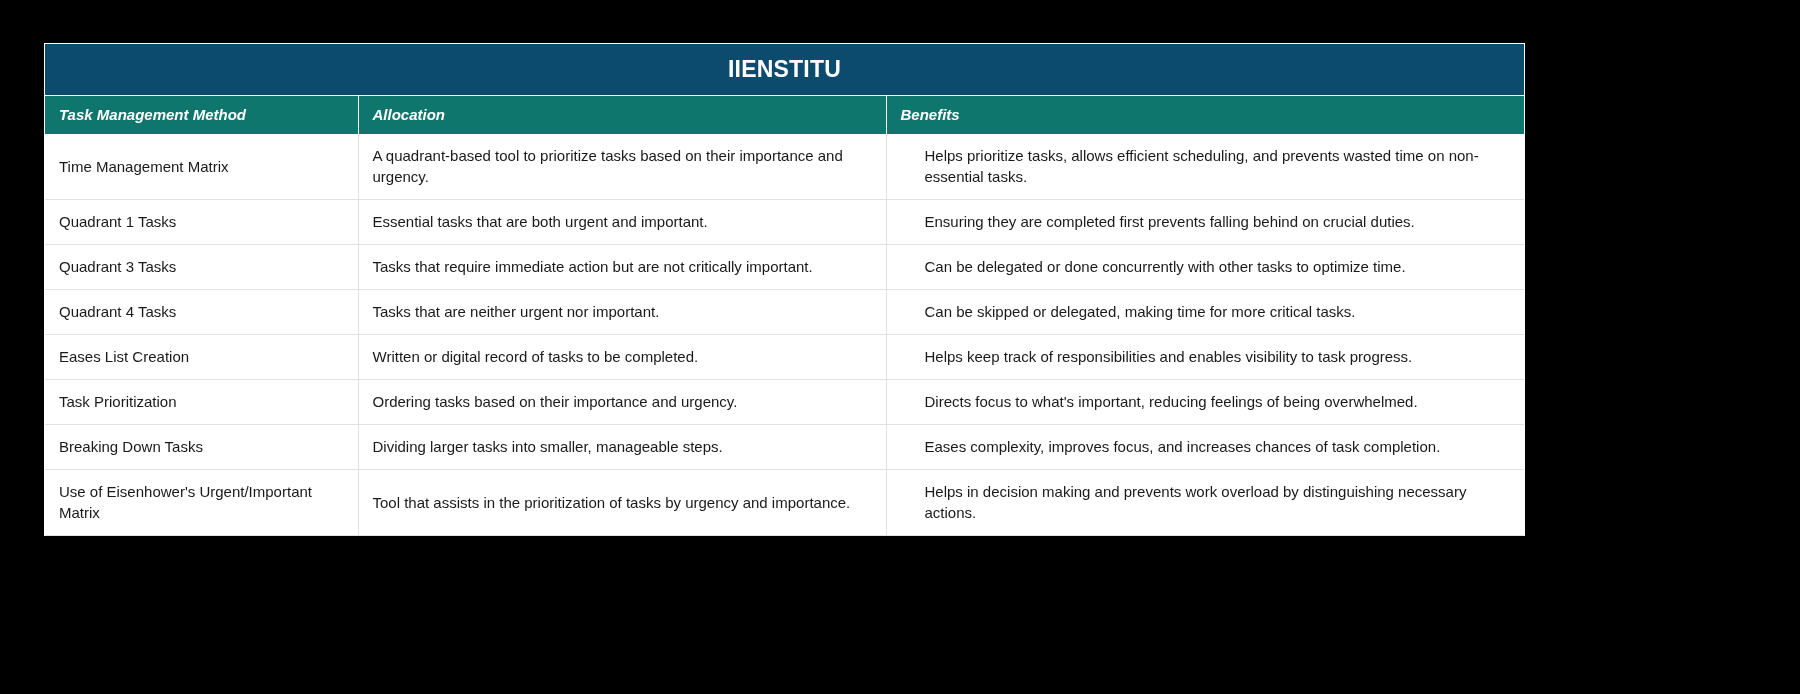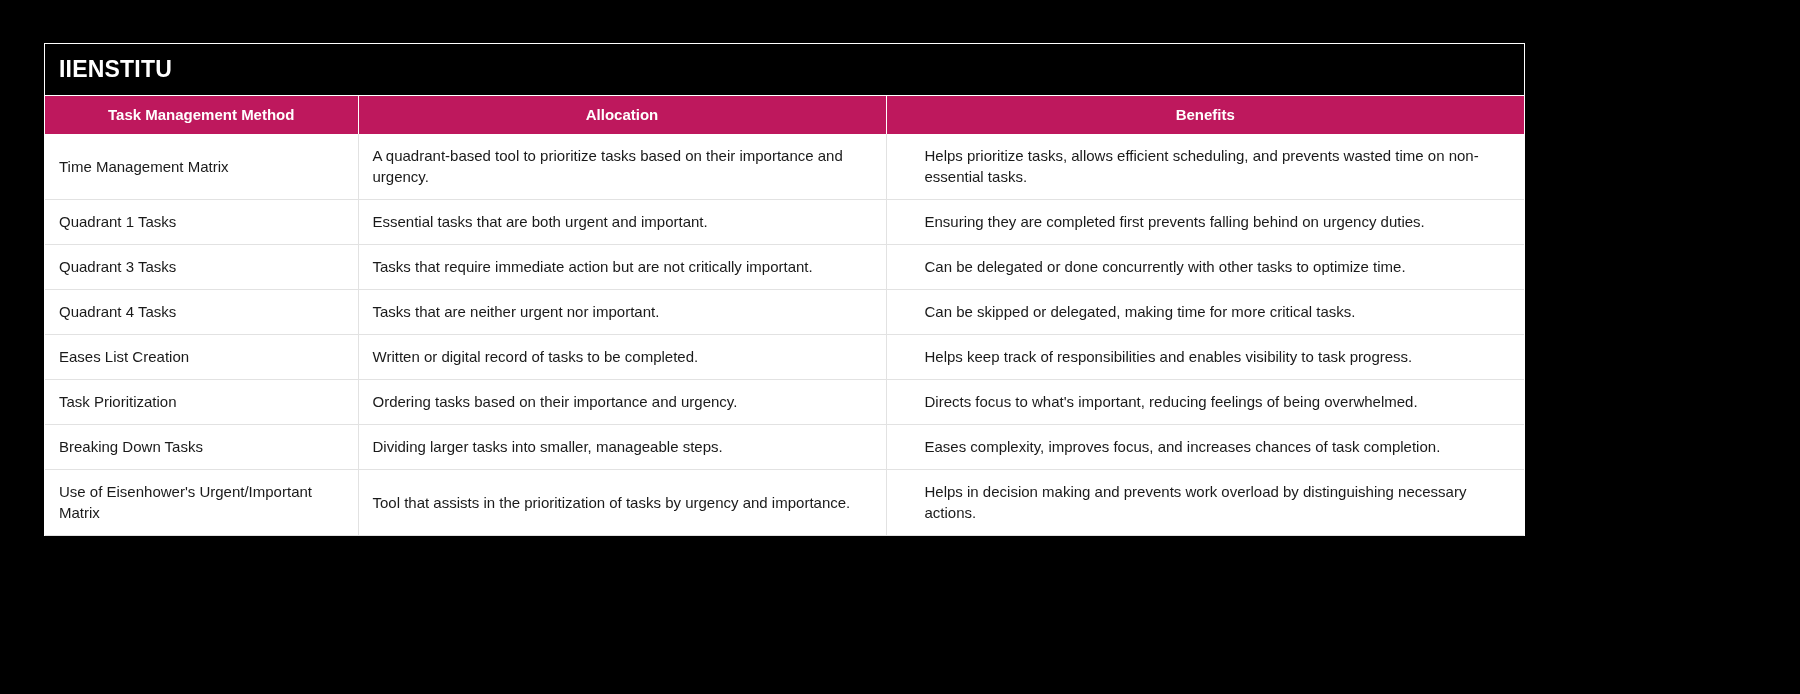--- a/index.html
+++ b/index.html
@@ -24,55 +24,57 @@
     left: 44px;
     top: 43px;
     width: 1481px;
     border: 1px solid #ffffff;
     border-bottom: none;
     box-sizing: border-box;
     background: #ffffff;
     overflow: hidden;
   }
   .brand-bar {
-    background: #000000;
+    background: #0c4a6e;
     padding: 14px 14px 15px 14px;
     border-bottom: 1px solid #ffffff;
     box-sizing: border-box;
     height: 52px;
+    text-align: center;
   }
   .brand-title {
     color: #ffffff;
     font-size: 23px;
     font-weight: bold;
     letter-spacing: 0.2px;
     line-height: 23px;
     font-family: "Liberation Sans", sans-serif;
   }
   table.data-table {
     width: 100%;
     border-collapse: collapse;
     table-layout: fixed;
     background: #ffffff;
   }
   table.data-table col.c1 { width: 313px; }
   table.data-table col.c2 { width: 528px; }
   table.data-table col.c3 { width: 638px; }
 
   thead th {
-    background: #be185d;
+    background: #0f766e;
     color: #ffffff;
     font-size: 15px;
     font-weight: bold;
-    text-align: center;
+    text-align: left;
     padding: 10px 14px 11px 14px;
     border-right: 1px solid #ffffff;
     vertical-align: middle;
     box-sizing: border-box;
     height: 36px;
+    font-style: italic;
   }
   thead th:last-child { border-right: none; }
 
   tbody td {
     background: #ffffff;
     color: #1a1a1a;
     font-size: 15px;
     line-height: 21px;
     text-align: left;
     padding: 11px 14px 12px 14px;
@@ -111,21 +113,21 @@
       </thead>
       <tbody>
         <tr class="tall">
           <td>Time Management Matrix</td>
           <td>A quadrant-based tool to prioritize tasks based on their importance and urgency.</td>
           <td>Helps prioritize tasks, allows efficient scheduling, and prevents wasted time on non-essential tasks.</td>
         </tr>
         <tr>
           <td>Quadrant 1 Tasks</td>
           <td>Essential tasks that are both urgent and important.</td>
-          <td>Ensuring they are completed first prevents falling behind on urgency duties.</td>
+          <td>Ensuring they are completed first prevents falling behind on crucial duties.</td>
         </tr>
         <tr>
           <td>Quadrant 3 Tasks</td>
           <td>Tasks that require immediate action but are not critically important.</td>
           <td>Can be delegated or done concurrently with other tasks to optimize time.</td>
         </tr>
         <tr>
           <td>Quadrant 4 Tasks</td>
           <td>Tasks that are neither urgent nor important.</td>
           <td>Can be skipped or delegated, making time for more critical tasks.</td>

